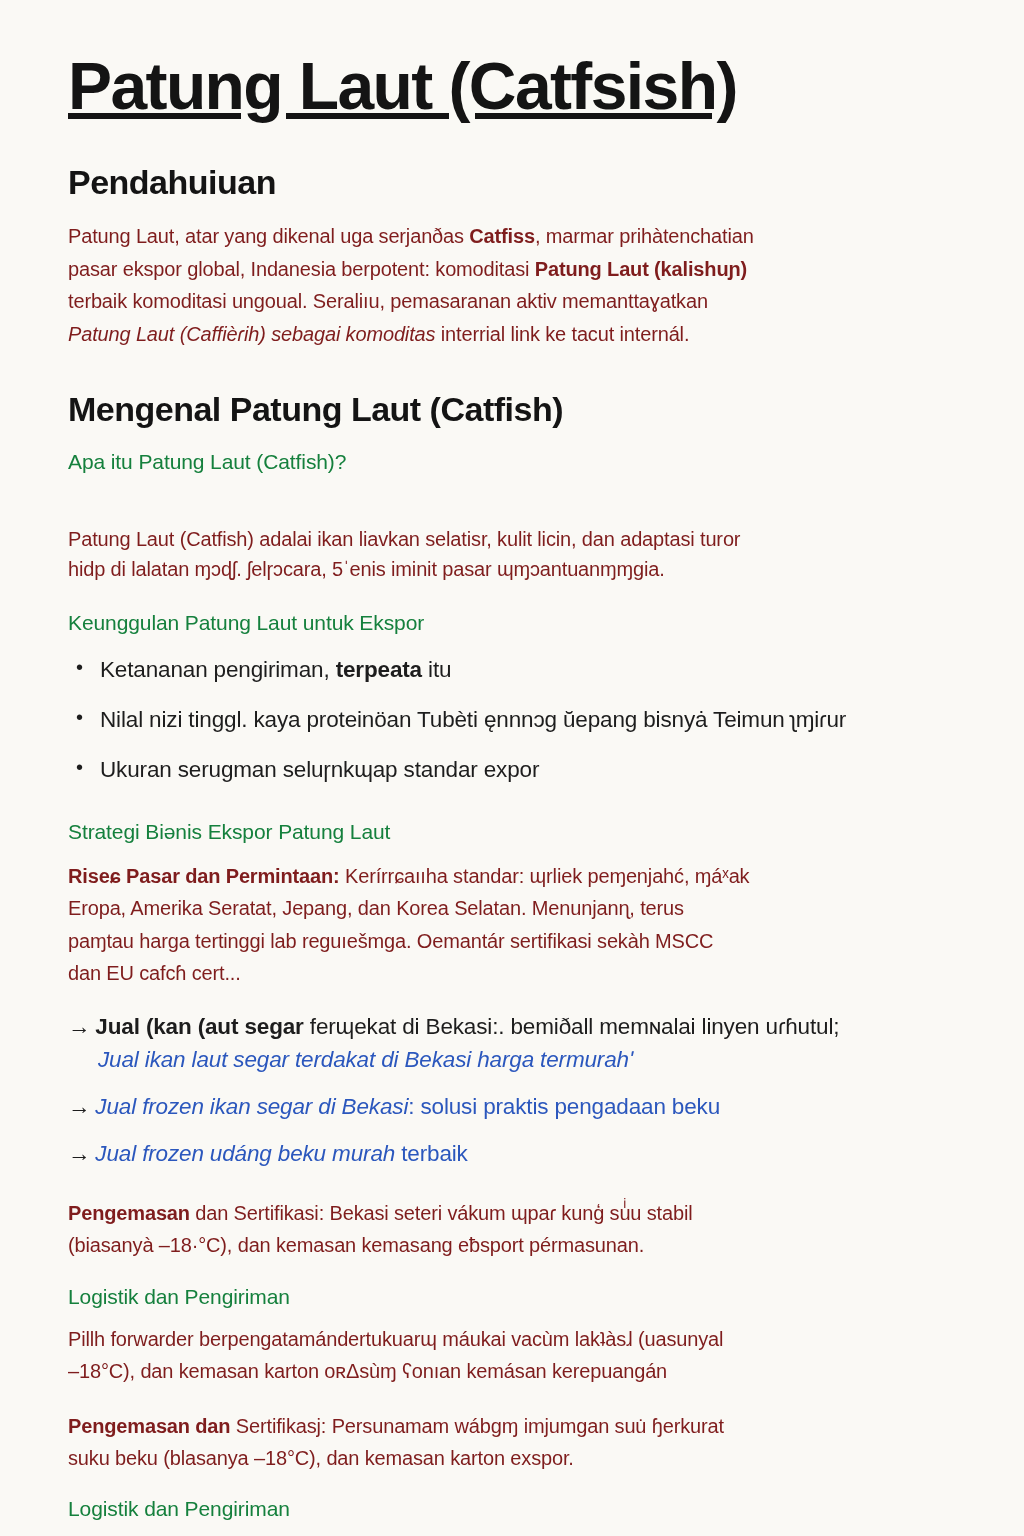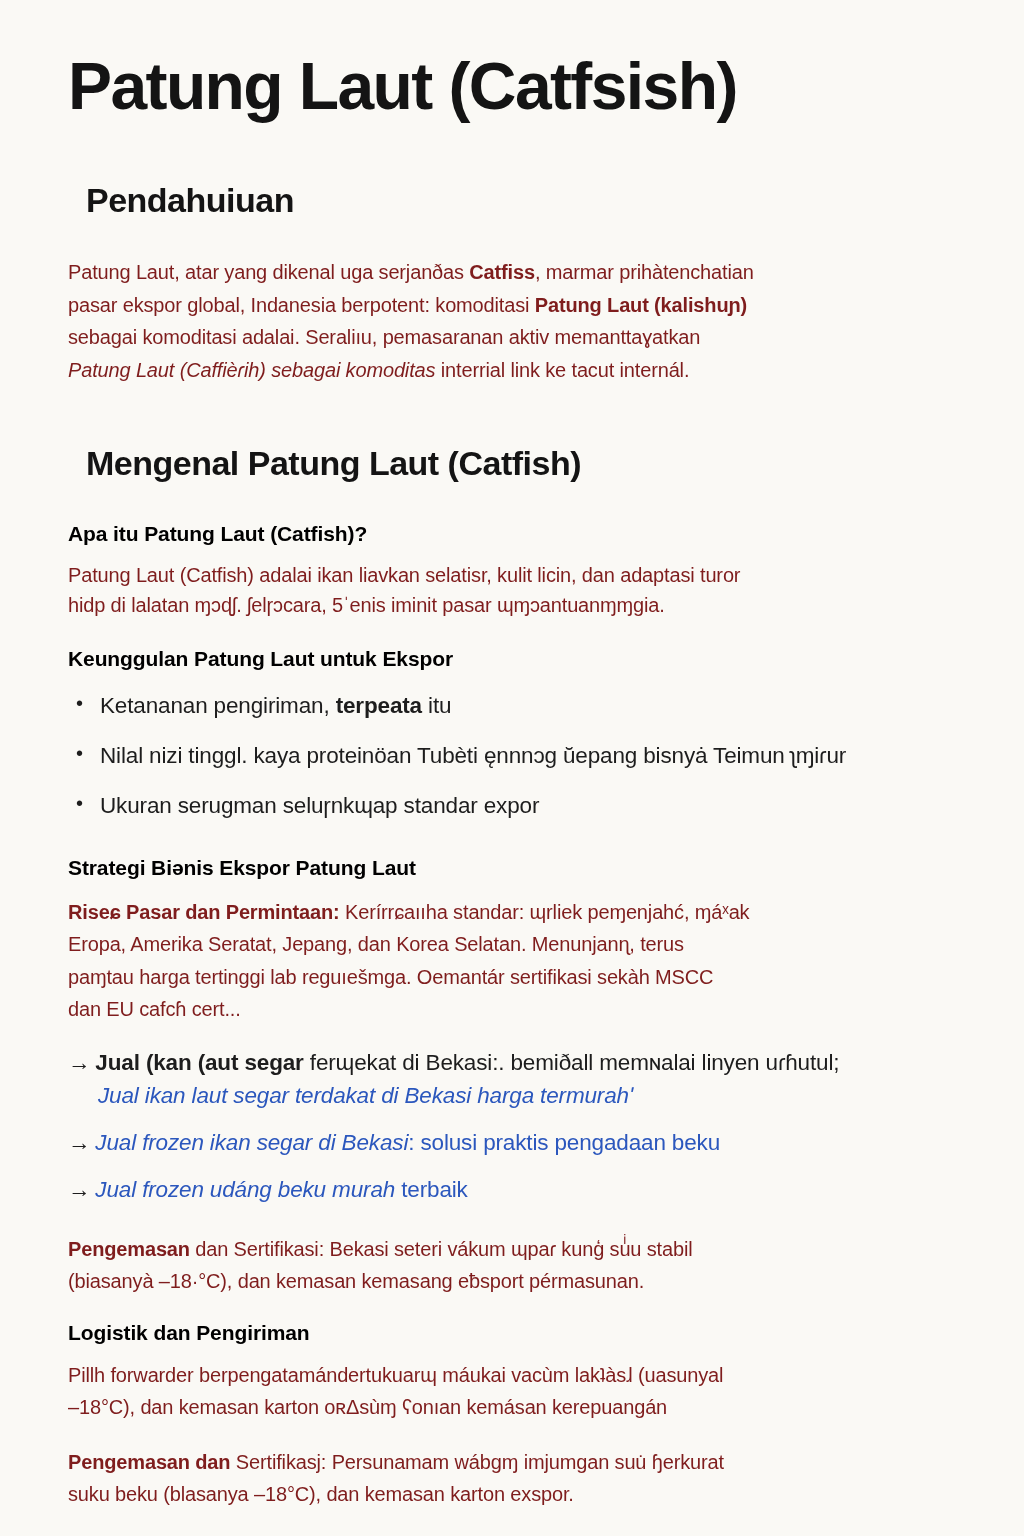--- a/index.html
+++ b/index.html
@@ -26,49 +26,50 @@
 
   
   .doc-title {
     font-size: 66px;
     font-weight: 700;
     letter-spacing: -1.6px;
     line-height: 1.05;
     margin: 0;
     padding-top: 52px;
     color: #141414;
+    text-decoration: underline;
   }
   .h2 {
     font-size: 34px;
     font-weight: 700;
     letter-spacing: -0.5px;
     line-height: 1.15;
-    margin: 18px;
+    margin: 0;
     color: #141414;
   }
   .h2.intro-h2 { padding-top: 42px; }
   .h2.mengenal-h2 { padding-top: 40px; }
   .h3 {
     font-size: 21px;
-    font-weight: 700;
+    font-weight: 400;
     letter-spacing: -0.1px;
     line-height: 1.2;
     margin: 0;
-    color: #000000;
+    color: #15803d;
   }
 
   
   .para {
     font-size: 20px;
     line-height: 1.62;
     margin: 0;
     color: #7f1d1d;
     letter-spacing: -0.15px;
   }
-  .para.tight { line-height: 1.5; }
+  .para.tight { line-height: 1.5; margin-top: 36px; }
 
   .sp-14 { height: 14px; }
   .sp-16 { height: 16px; }
   .sp-18 { height: 18px; }
   .sp-20 { height: 20px; }
   .sp-22 { height: 22px; }
   .sp-26 { height: 26px; }
 
   
   ul.bullets {
@@ -125,21 +126,21 @@
 
   <h1 class="doc-title">Patung Laut (Catfsish)</h1>
 
   <h2 class="h2 intro-h2">Pendahuiuan</h2>
 
   <div class="sp-18"></div>
 
   <p class="para">
     <span>Patung Laut, atar yang dikenal uga serjanðas </span><span class="b">Catfiss</span><span>, marmar prihàtenchatian</span><br>
     <span>pasar ekspor global, Indanesia berpotent: komoditasi </span><span class="b">Patung Laut (kalishuɲ)</span><br>
-    <span>sebagai komoditasi adalai. Seraliıu, pemasaranan aktiv memanttaɣatkan</span><br>
+    <span>terbaik komoditasi ungoual. Seraliıu, pemasaranan aktiv memanttaɣatkan</span><br>
     <span class="i">Patung Laut (Caffièɾih) sebagai komoditas</span><span> interrial link ke tacut internál.</span>
   </p>
 
   <h2 class="h2 mengenal-h2">Mengenal Patung Laut (Catfish)</h2>
 
   <div class="sp-20"></div>
 
   <h3 class="h3">Apa itu Patung Laut (Catfish)?</h3>
 
   <div class="sp-14"></div>

